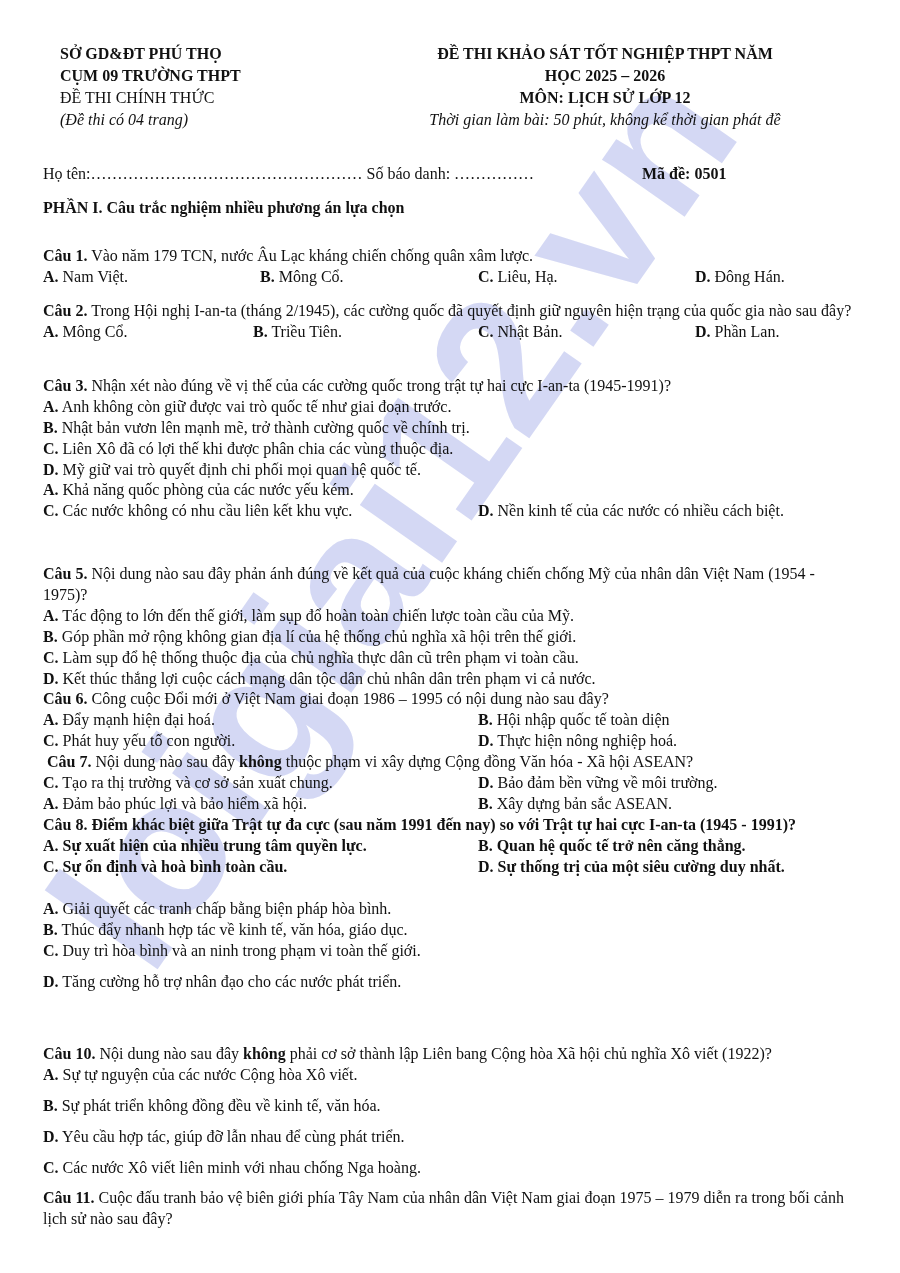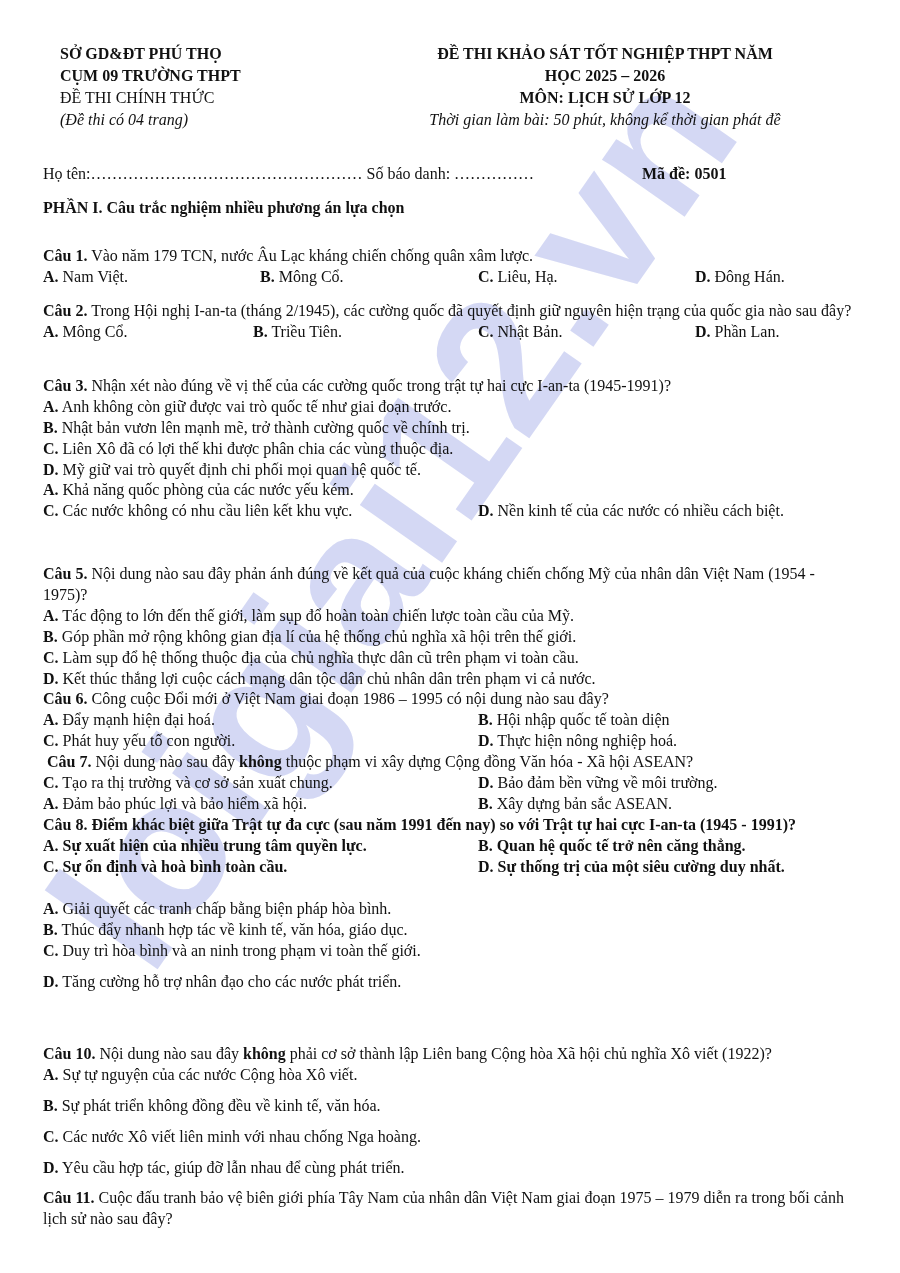--- a/index.html
+++ b/index.html
@@ -154,21 +154,21 @@
     <span class="opt"><b>A.</b><span> Giải quyết các tranh chấp bằng biện pháp hòa bình.</span></span>
     <span class="opt"><b>B.</b><span> Thúc đẩy nhanh hợp tác về kinh tế, văn hóa, giáo dục.</span></span>
     <span class="opt"><b>C.</b><span> Duy trì hòa bình và an ninh trong phạm vi toàn thế giới.</span></span>
     <span class="opt" style="margin-top:10px"><b>D.</b><span> Tăng cường hỗ trợ nhân đạo cho các nước phát triển.</span></span>
   </div>
 
   <div class="q" style="top:1043px;">
     <span class="stem"><b>Câu 10.</b><span> Nội dung nào sau đây </span><b>không</b><span> phải cơ sở thành lập Liên bang Cộng hòa Xã hội chủ nghĩa Xô viết (1922)?</span></span>
     <span class="opt"><b>A.</b><span> Sự tự nguyện của các nước Cộng hòa Xô viết.</span></span>
     <span class="opt" style="margin-top:10px"><b>B.</b><span> Sự phát triển không đồng đều về kinh tế, văn hóa.</span></span>
+    <span class="opt" style="margin-top:10px"><b>D.</b><span> Yêu cầu hợp tác, giúp đỡ lẫn nhau để cùng phát triển.</span></span>
     <span class="opt" style="margin-top:10px"><b>C.</b><span> Các nước Xô viết liên minh với nhau chống Nga hoàng.</span></span>
-    <span class="opt" style="margin-top:10px"><b>D.</b><span> Yêu cầu hợp tác, giúp đỡ lẫn nhau để cùng phát triển.</span></span>
   </div>
 
   <div class="q" style="top:1187px;">
     <span class="stem"><b>Câu 11.</b><span> Cuộc đấu tranh bảo vệ biên giới phía Tây Nam của nhân dân Việt Nam giai đoạn 1975 –  1979 diễn ra trong bối cảnh lịch sử nào sau đây?</span></span>
   </div>
 
 </div>
 
 </body></html>

